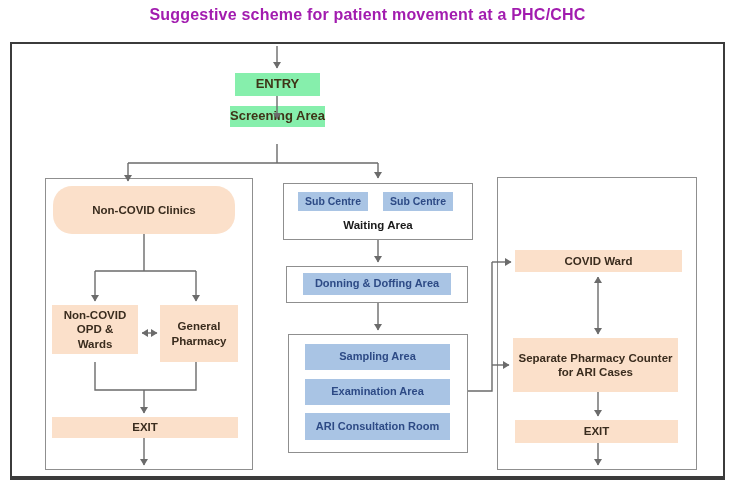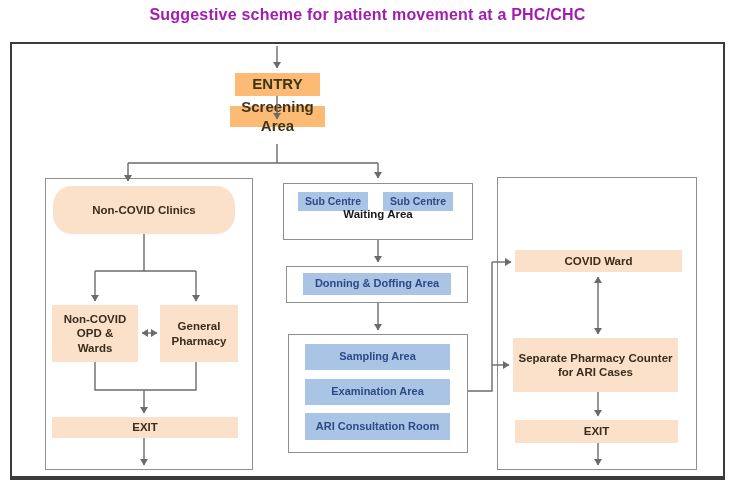--- a/index.html
+++ b/index.html
@@ -15,21 +15,21 @@
     position:absolute;left:10px;top:42px;width:715px;height:438px;
     border:2px solid #3b3b3b;border-bottom-width:4px;box-sizing:border-box;background:#ffffff;
   }
   .container{
     position:absolute;background:#ffffff;border:1px solid #8f8f8f;box-sizing:border-box;
   }
   .box{
     position:absolute;display:flex;align-items:center;justify-content:center;
     text-align:center;font-weight:bold;box-sizing:border-box;line-height:1.25;
   }
-  .yellow{background:#fdba74;color:#3e3417;font-size:15px;}
+  .yellow{background:#86efac;color:#3e3417;font-size:13px;}
   .peach{background:#fbe0ca;color:#3a2c1e;font-size:11.5px;}
   .blue{background:#a9c4e4;color:#2d4a85;font-size:11px;}
   .plain-label{
     position:absolute;text-align:center;font-weight:bold;color:#1a1a1a;font-size:11.5px;
   }
   svg.wires{position:absolute;left:0;top:0;pointer-events:none;}
 </style>
 </head>
 <body>
 
@@ -48,37 +48,37 @@
   <div class="box yellow" style="left:235px;top:73px;width:85px;height:23px;">
     <span>ENTRY</span>
   </div>
   <div class="box yellow" style="left:230px;top:106px;width:95px;height:21px;">
     <span>Screening Area</span>
   </div>
 
   <div class="box peach" style="left:53px;top:186px;width:182px;height:48px;border-radius:19px;">
     <span>Non-COVID Clinics</span>
   </div>
-  <div class="box peach" style="left:52px;top:305px;width:86px;height:57px;padding:0 6px;">
+  <div class="box peach" style="left:52px;top:305px;width:86px;height:49px;padding:0 6px;">
     <span>Non-COVID OPD &amp; Wards</span>
   </div>
   <div class="box peach" style="left:160px;top:305px;width:78px;height:57px;padding:4px 6px;">
     <span>General Pharmacy</span>
   </div>
   <div class="box peach" style="left:52px;top:417px;width:186px;height:21px;">
     <span>EXIT</span>
   </div>
 
   <div class="box blue" style="left:298px;top:192px;width:70px;height:19px;font-size:10.5px;">
     <span>Sub Centre</span>
   </div>
   <div class="box blue" style="left:383px;top:192px;width:70px;height:19px;font-size:10.5px;">
     <span>Sub Centre</span>
   </div>
-  <div class="plain-label" style="left:283px;top:208px;width:190px;">Waiting Area</div>
+  <div class="plain-label" style="left:283px;top:219px;width:190px;">Waiting Area</div>
 
   <div class="box blue" style="left:303px;top:273px;width:148px;height:22px;">
     <span>Donning &amp; Doffing Area</span>
   </div>
 
   <div class="box blue" style="left:305px;top:344px;width:145px;height:26px;">
     <span>Sampling Area</span>
   </div>
   <div class="box blue" style="left:305px;top:379px;width:145px;height:26px;">
     <span>Examination Area</span>

